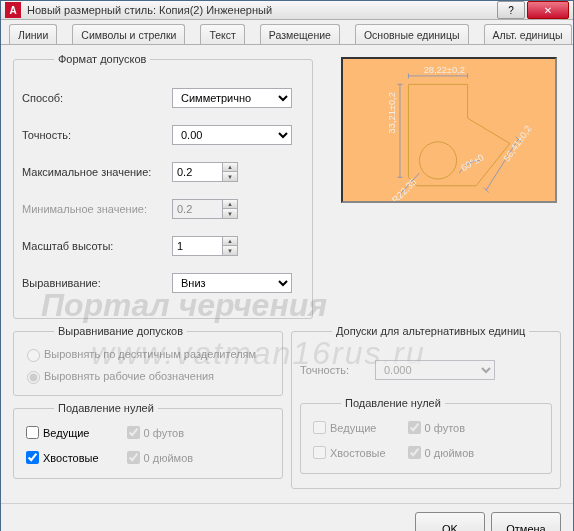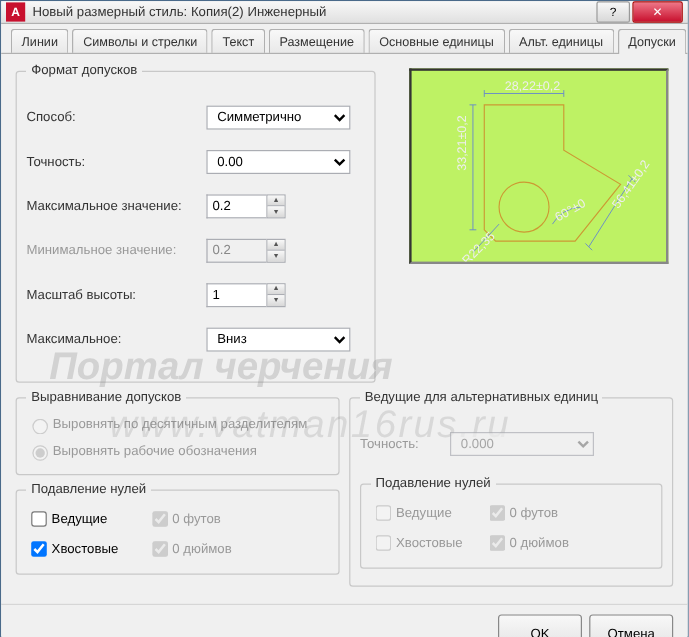--- a/index.html
+++ b/index.html
@@ -6,45 +6,45 @@
 body { margin: 0; background: #fff; width: 574px; height: 531px; overflow: hidden; }
 
 .window { border: 1px solid #4a6a8a; background: #f0f0f0; width: 574px; height: 531px; display: flex; flex-direction: column; }
 .titlebar { height: 28px; background: linear-gradient(#f8f8f8, #e0e0e0); display: flex; align-items: center; padding: 0 4px; border-bottom: 1px solid #b0b0b0; }
 .appicon { width: 16px; height: 16px; background: #c8102e; margin-right: 6px; display: flex; align-items: center; justify-content: center; color: #fff; font-weight: bold; font-size: 10px; }
 .title { flex: 1; color: #333; }
 .winbtns { display: flex; gap: 2px; }
 .winbtn { width: 28px; height: 18px; border: 1px solid #999; background: linear-gradient(#f8f8f8,#d8d8d8); border-radius: 2px; display: flex; align-items: center; justify-content: center; font-size: 10px; }
 .winbtn.close { background: linear-gradient(#e78,#c8102e); color: #fff; border-color: #a00; width: 42px; }
 
-.tabs { display: flex; padding: 4px 8px 0 8px; background: #f0f0f0; gap: 4px; }
+.tabs { display: flex; padding: 4px 8px 0 8px; background: #f0f0f0; gap: 16px; }
 .tab { padding: 4px 8px; border: 1px solid #b0b0b0; border-bottom: none; background: linear-gradient(#f8f8f8,#e8e8e8); border-radius: 3px 3px 0 0; margin-right: -1px; color: #333; white-space: nowrap; font-size: 10.5px; }
 .tab.active { background: #f0f0f0; position: relative; z-index: 2; }
 
 .content { flex: 1; padding: 8px 12px; background: #f0f0f0; position: relative; border-top: 1px solid #b0b0b0; margin-top: -1px; }
 
 fieldset { border: 1px solid #c8c8c8; border-radius: 3px; margin: 0 0 6px 0; padding: 6px 8px 8px 8px; }
-legend { color: #333; padding: 0 4px; }
+legend { color: #333; padding: 0 4px; margin-left: 32px; }
 
 .row { display: flex; align-items: center; margin: 17px 0; }
 .lbl { width: 150px; color: #333; }
 .lbl-sm { width: 75px; color: #333; }
 
 select, input[type=text] { border: 1px solid #abadb3; background: #fff; height: 20px; padding: 1px 4px; font-size: 11px; }
 select { min-width: 120px; }
 .spin { display: inline-flex; }
 .spin input { width: 50px; border-right: none; }
 .spinbtns { display: flex; flex-direction: column; border: 1px solid #abadb3; }
 .spinbtns div { height: 9px; width: 14px; background: linear-gradient(#f8f8f8,#d8d8d8); font-size: 6px; display: flex; align-items: center; justify-content: center; color: #555; }
 .spinbtns div:first-child { border-bottom: 1px solid #abadb3; }
 
 .disabled { color: #999; }
 input[disabled], select[disabled] { background: #f0f0f0; color: #888; }
 
-.preview { width: 216px; height: 163px; background: #bef264; border: 2px inset #888; position: absolute; right: 16px; top: 12px; }
+.preview { width: 216px; height: 146px; background: #fdba74; border: 2px inset #888; position: absolute; right: 16px; top: 12px; }
 .preview svg { width: 100%; height: 100%; }
 
 .left-col { width: 300px; }
 
 .two-col { display: flex; gap: 8px; }
 .two-col > * { flex: 1; }
 
 input[type=checkbox], input[type=radio] { margin-right: 4px; vertical-align: middle; }
 label.chk { display: inline-flex; align-items: center; margin: 3px 0; justify-content: center; }
 
@@ -143,21 +143,21 @@
           <span class="lbl">Масштаб высоты:</span>
           <span class="spin">
               <input type="text" value="1" style="">
               <span class="spinbtns">
                 <div>▲</div>
                 <div>▼</div>
               </span>
             </span>
         </div>
         <div class="row">
-          <span class="lbl">Максимальное:</span>
+          <span class="lbl">Выравнивание:</span>
           <select><option>Вниз</option></select>
         </div>
       </fieldset>
     </div>
 
     <div class="two-col">
       <div>
         <fieldset>
           <legend>Выравнивание допусков</legend>
           <label class="chk disabled">
@@ -192,21 +192,21 @@
                   <input type="checkbox" disabled="" checked="" style="">
                   <span>0 дюймов</span>
                 </label>
             </div>
           </div>
         </fieldset>
       </div>
 
       <div>
         <fieldset>
-          <legend>Ведущие для альтернативных единиц</legend>
+          <legend>Допуски для альтернативных единиц</legend>
           <div class="row">
             <span class="lbl-sm disabled">Точность:</span>
             <select disabled=""><option>0.000</option></select>
           </div>
           <fieldset style="margin-top:6px">
             <legend>Подавление нулей</legend>
             <div style="display:flex;gap:18px">
               <div>
                 <label class="chk disabled">
                     <input type="checkbox" disabled="" style="">

